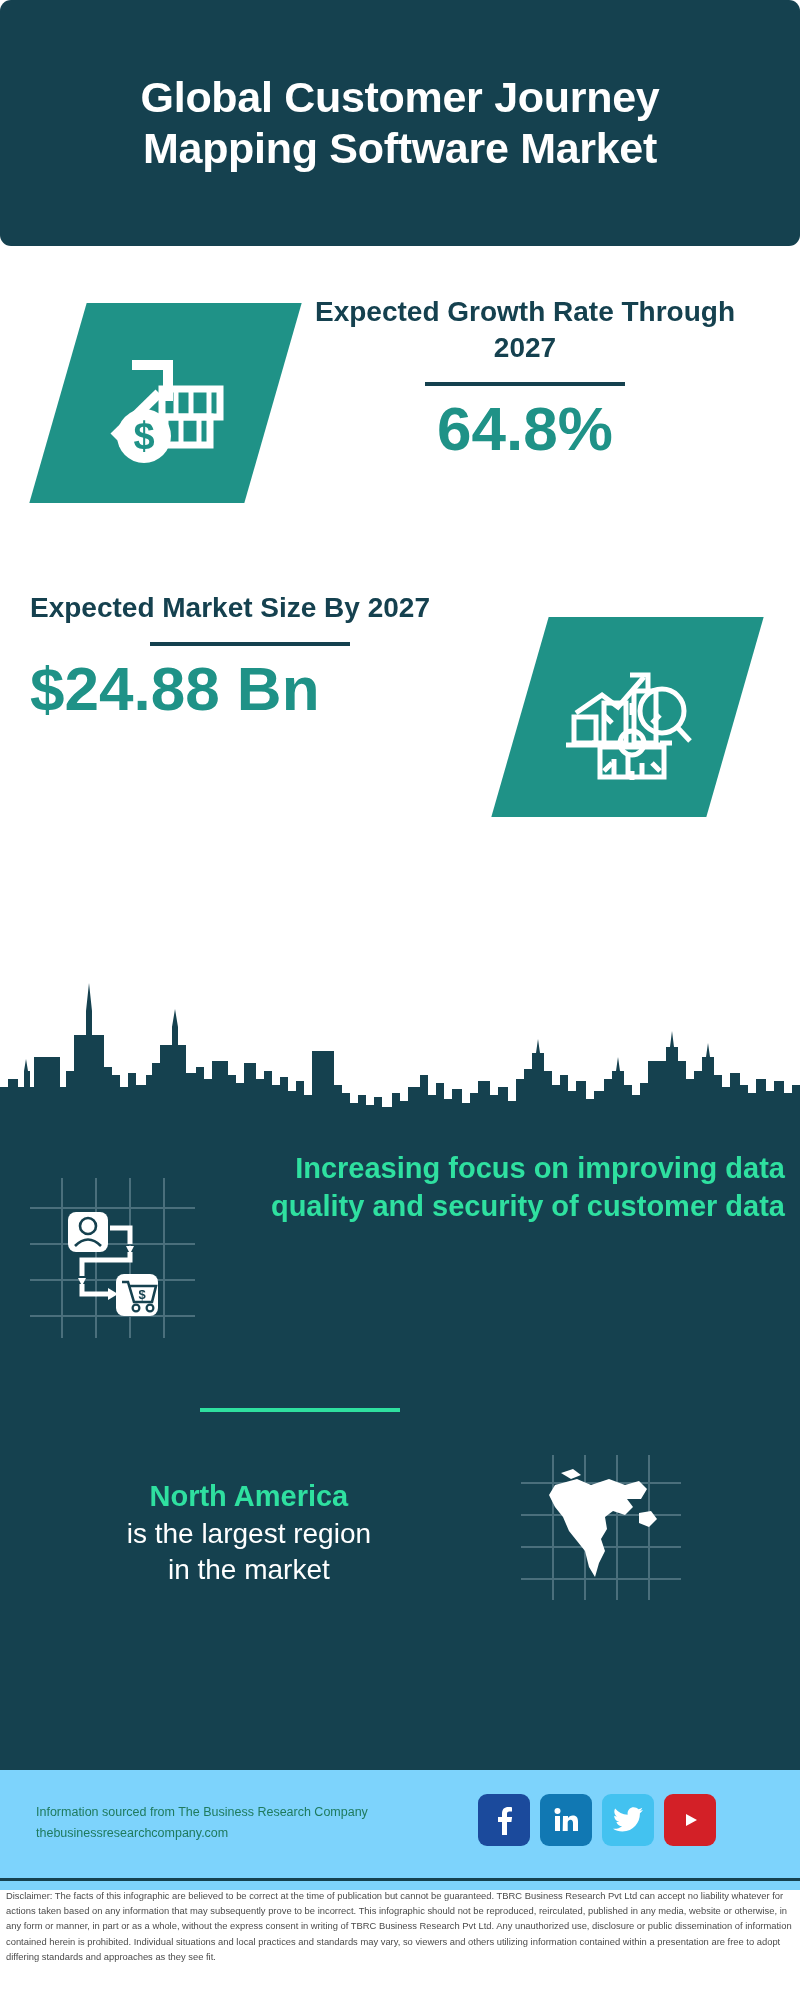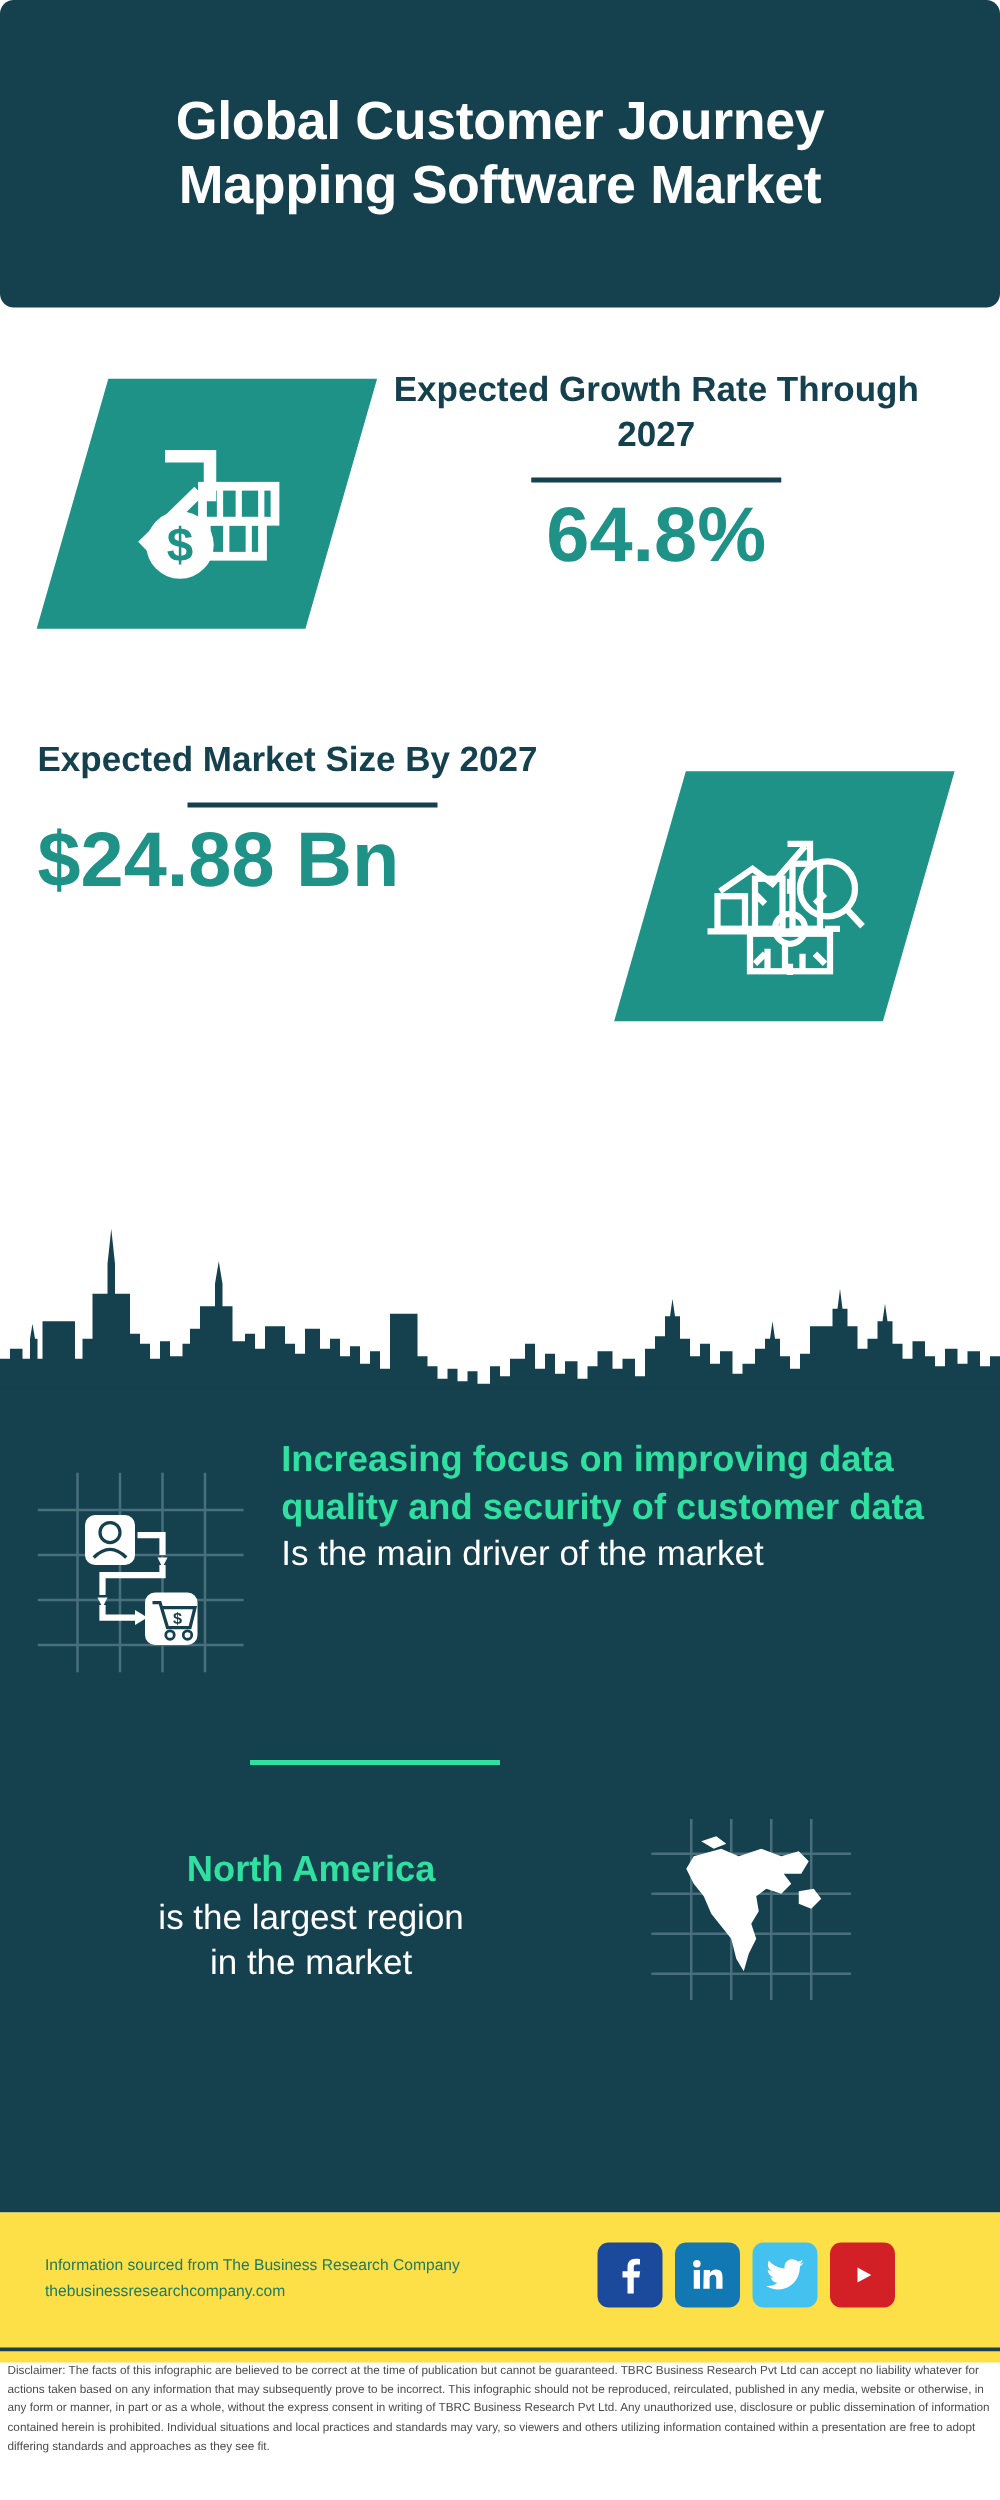--- a/index.html
+++ b/index.html
@@ -75,42 +75,42 @@
   .darkpanel{
     position:absolute;left:0;top:1110px;width:800px;height:660px;
     background:#15414f;
   }
 
   .driver-row{
     position:absolute;left:0;top:1150px;width:800px;
     display:flex;align-items:flex-start;
   }
   .driver-icon{width:225px;display:flex;justify-content:center;padding-top:28px;}
-  .driver-text{width:560px;padding-right:15px;text-align:left;}
+  .driver-text{width:560px;padding-right:15px;text-align:right;}
   .accent-line{
     color:#2fe0a0;font-size:29px;font-weight:bold;line-height:1.3;margin:0;
   }
   .white-line{
     color:#ffffff;font-size:28px;font-weight:normal;line-height:1.3;margin:0;
   }
   .divider-mint{
     position:absolute;left:200px;top:1400px;width:200px;height:4px;
     background:#2fe0a0;border:0;
   }
 
   .region-row{
     position:absolute;left:0;top:1455px;width:704px;
     display:flex;align-items:center;
   }
   .region-text{width:555px;text-align:center;padding-top:12px;}
   .region-icon{width:230px;display:flex;justify-content:center;}
 
   
   .footer{
-    position:absolute;left:0;top:1770px;width:800px;height:120px;background:#fde047;
+    position:absolute;left:0;top:1770px;width:800px;height:120px;background:#7dd3fc;
   }
   .footer-src{
     position:absolute;left:36px;top:32px;
     color:#1f7a5e;font-size:12.5px;line-height:1.7;
   }
   .socials{position:absolute;left:478px;top:24px;display:flex;gap:10px;}
   .soc{width:52px;height:52px;border-radius:9px;display:flex;align-items:center;justify-content:center;}
   .soc-fb{background:#1b4a9c;}
   .soc-li{background:#1178b3;}
   .soc-tw{background:#43c2f0;}
@@ -233,21 +233,20 @@
 
         <rect x="86" y="96" width="42" height="42" rx="8" fill="#ffffff"></rect>
         <path d="M92 104 L98 104 L104 124 L122 124 L126 108 L100 108" fill="none" stroke="#15414f" stroke-width="2.6"></path>
         <circle cx="106" cy="130" r="3.4" fill="none" stroke="#15414f" stroke-width="2.2"></circle>
         <circle cx="120" cy="130" r="3.4" fill="none" stroke="#15414f" stroke-width="2.2"></circle>
         <text x="112" y="121" font-family="'Liberation Sans',sans-serif" font-size="13" font-weight="bold" fill="#15414f" text-anchor="middle">$</text>
       </svg>
     </div>
     <div class="driver-text">
       <p class="accent-line">Increasing focus on improving data quality and security of customer data</p>
-      <p class="white-line">Is the main driver of the market</p>
     </div>
   </div>
 
   <hr class="divider-mint">
 
   <div class="region-row">
     <div class="region-text">
       <p class="accent-line">North America</p>
       <p class="white-line">is the largest region</p>
       <p class="white-line">in the market</p>

